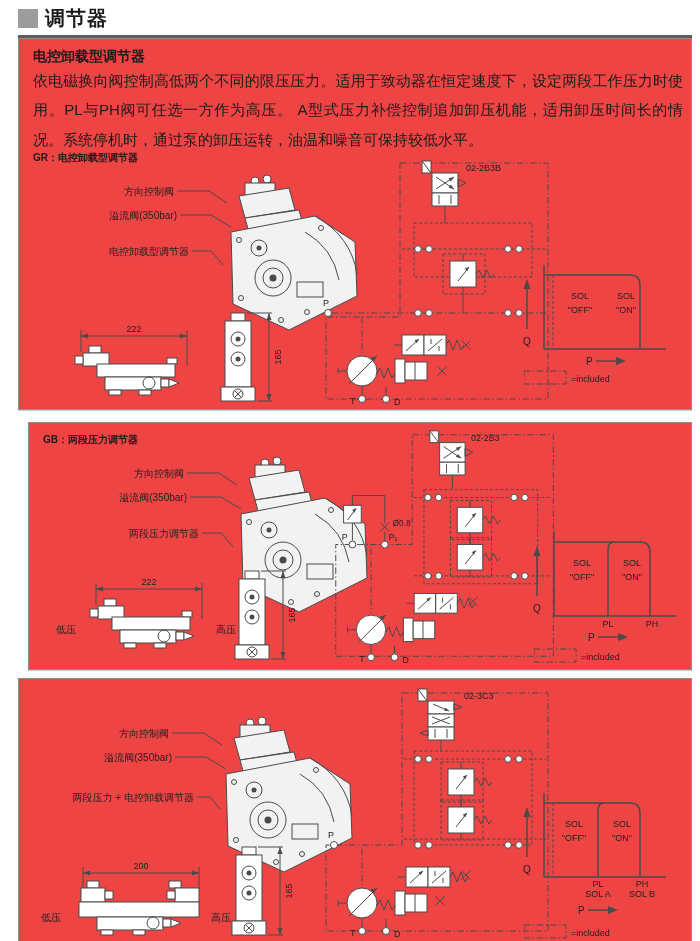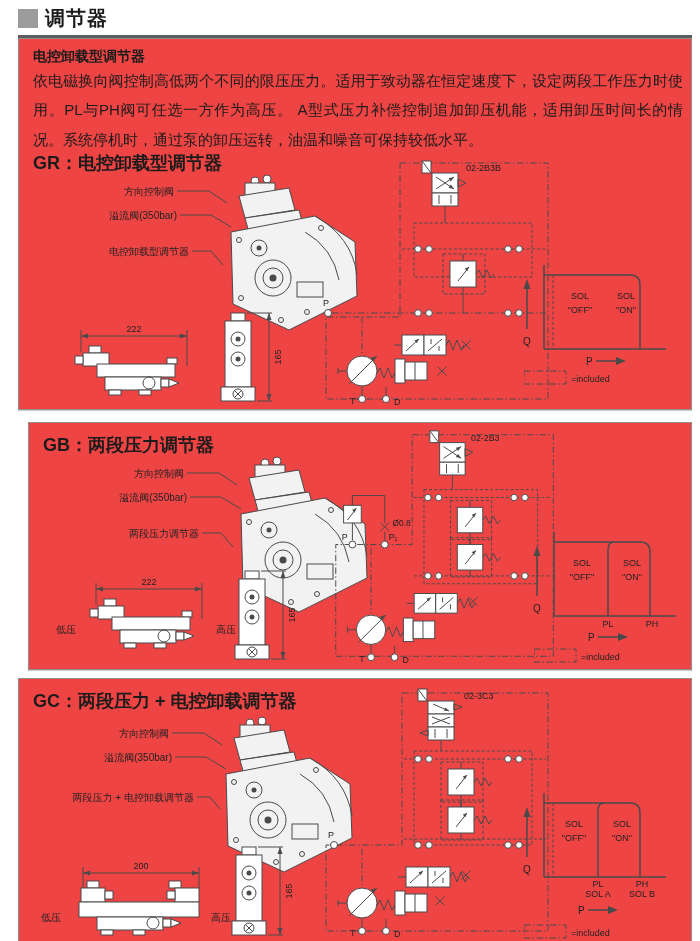--- a/index.html
+++ b/index.html
@@ -10,21 +10,21 @@
   .hdr-title{font-size:20px;font-weight:bold;letter-spacing:1px;}
   .hdr-rule{height:3px;background:#5d5d5d;margin:1px 8px 0 18px;}
   .panel{margin:0 8px 0 18px;border:1px solid #8e8e8e;background:#ef4444;
          position:relative;box-shadow:0 1px 1px rgba(0,0,0,.18);}
   #panel-gr{height:370px;margin-bottom:12px;}
   #panel-gb{height:246px;margin-bottom:8px;margin-left:28px;}
   #panel-gc{height:272px;}
   .abs{position:absolute;}
   .intro-h{font-size:14px;font-weight:bold;left:14px;top:9px;}
   .intro-b{font-size:15px;line-height:1.95;left:14px;top:27px;width:650px;text-align:justify;}
-  .sec-h{font-size:18px;font-weight:bold;}
+  .sec-h{font-size:10px;font-weight:bold;}
   svg{display:block;}
   svg text{font-family:"Liberation Sans","DejaVu Sans",sans-serif;fill:#222;}
   .s{stroke:#4a4a4a;fill:none;stroke-width:1;}
   .thk{stroke-width:1.5;}
   .sfill{fill:#4a4a4a;stroke:none;}
   .wfill{fill:#fff;stroke:#4a4a4a;stroke-width:1;}
   .gfill{fill:#f2f2f2;stroke:#4a4a4a;stroke-width:1;}
   .dash{stroke-dasharray:3 2.2;}
   .dd{stroke-dasharray:6.5 2.5 1.5 2.5;}
   .t9{font-size:9px;} .t85{font-size:8.5px;} .t10{font-size:10px;}
@@ -349,21 +349,20 @@
     <polygon class="sfill" points="104,119 94,115 94,123"></polygon>
   </svg>
 
   <svg class="abs" style="left:505px;top:224px" width="120" height="18" viewBox="0 0 120 18">
     <use href="#inclbox" x="0" y="2"></use>
     <text class="t9" x="47" y="13">=included</text>
   </svg>
 </div>
 
 <div class="panel" id="panel-gc">
-  <div class="abs sec-h" style="left:14px;top:10px">GC：两段压力 + 电控卸载调节器</div>
 
   <svg class="abs" style="left:35px;top:30px" width="340" height="170" viewBox="0 0 340 170">
     <text class="t10" x="115" y="28" text-anchor="end">方向控制阀</text>
     <polyline class="s" points="118,24 150,24 168,36"></polyline>
     <text class="t10" x="118" y="52" text-anchor="end">溢流阀(350bar)</text>
     <polyline class="s" points="121,48 152,48 172,60"></polyline>
     <text class="t10" x="140" y="92" text-anchor="end">两段压力 + 电控卸载调节器</text>
     <polyline class="s" points="143,88 156,88 166,100"></polyline>
     <use href="#pumpart" x="150" y="5"></use>
   </svg>

